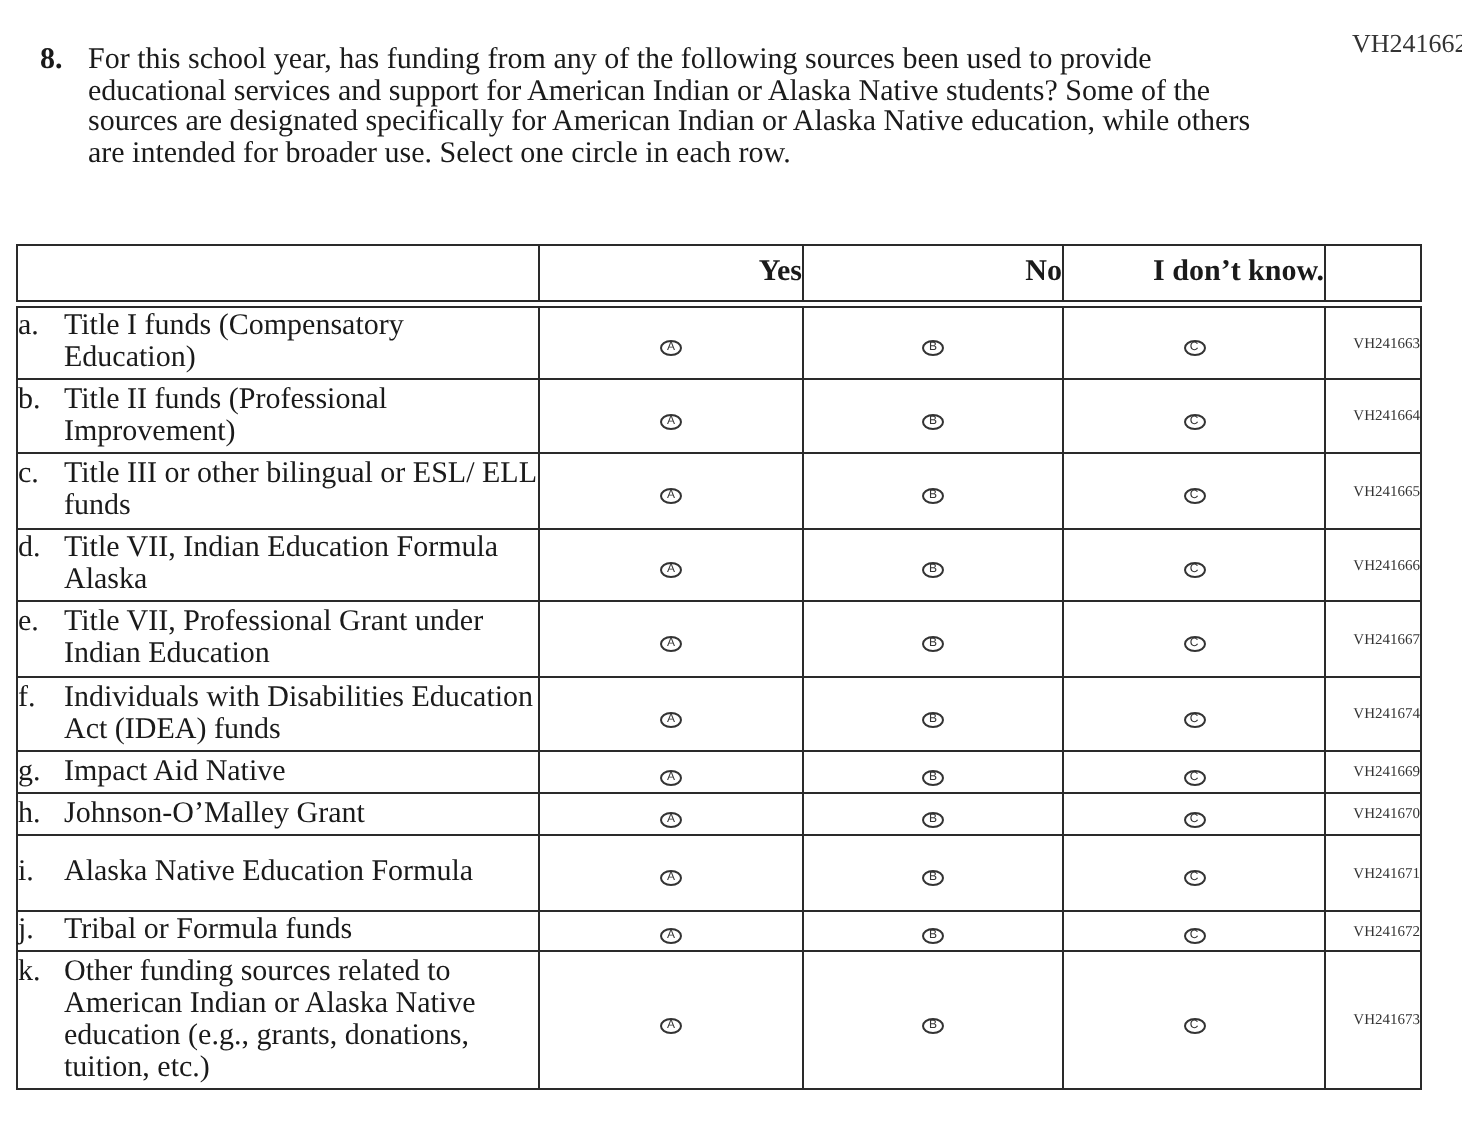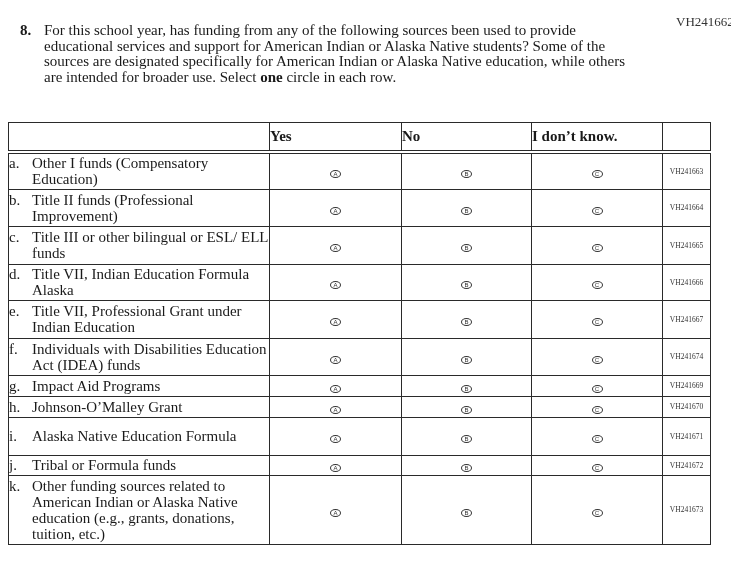--- a/index.html
+++ b/index.html
@@ -14,50 +14,50 @@
   .question {
     position: absolute; left: 20px; top: 23px; width: 610px;
     font-size: 15px; line-height: 15.6px;
   }
   .question .qnum {
     position: absolute; left: 0; top: 0; font-weight: bold;
   }
   .question .qtext {
     margin-left: 24px; display: block;
   }
-  .question b { font-weight: bold; }
+  .question b { font-weight: normal; }
 
   table.grid {
     position: absolute; left: 8px; top: 122px;
     border-collapse: collapse; table-layout: fixed;
     width: 702px;
   }
   table.grid td, table.grid th {
     border: 1.4px solid #2a2a2a; padding: 0;
   }
   table.grid th {
-    height: 27px; font-size: 15px; font-weight: bold; text-align: left;
+    height: 27px; font-size: 15px; font-weight: bold; text-align: right;
     border-bottom: 4px double #2a2a2a;
   }
   td.label-cell {
     font-size: 15px; line-height: 16px; padding: 0 4px 0 3px;
     vertical-align: middle;
   }
   .item-wrap { display: flex; }
   .item-letter { width: 23px; flex: 0 0 23px; }
   .item-text { flex: 1; }
   td.opt-cell { text-align: center; vertical-align: middle; }
   .bubble {
     display: inline-flex; align-items: center; justify-content: center;
     width: 11px; height: 8px; border: 1px solid #333; border-radius: 50%;
     font-family: "Liberation Sans", sans-serif; font-size: 6px; line-height: 1;
     color: #333; cursor: pointer; box-sizing: border-box;
   }
   td.var-cell {
-    font-size: 7.5px; text-align: center; vertical-align: middle; color: #333; margin-left: 37px;
+    font-size: 7.5px; text-align: right; vertical-align: middle; color: #333; margin-left: 37px;
   }
 </style>
 </head>
 <body>
 
 <div class="form-id">VH241662</div>
 
 <div class="question">
   <span class="qnum">8.</span>
   <span class="qtext"><span>For this school year, has funding from any of the following sources been used to provide educational services and support for American Indian or Alaska Native students? Some of the sources are designated specifically for American Indian or Alaska Native education, while others are intended for broader use. Select </span><b>one</b><span> circle in each row.</span></span>
@@ -78,21 +78,21 @@
       <th>No</th>
       <th>I don’t know.</th>
       <th></th>
     </tr>
   </thead>
   <tbody id="grid-body">
       <tr style="height: 37px;">
         <td class="label-cell">
           <div class="item-wrap">
             <span class="item-letter">a.</span>
-            <span class="item-text">Other I funds (Compensatory Education)</span>
+            <span class="item-text">Title I funds (Compensatory Education)</span>
           </div>
         </td>
         <td class="opt-cell"><span class="bubble">A</span></td>
         <td class="opt-cell"><span class="bubble">B</span></td>
         <td class="opt-cell"><span class="bubble">C</span></td>
         <td class="var-cell">VH241663</td>
       </tr>
       <tr style="height: 37px;">
         <td class="label-cell">
           <div class="item-wrap">
@@ -150,21 +150,21 @@
         </td>
         <td class="opt-cell"><span class="bubble">A</span></td>
         <td class="opt-cell"><span class="bubble">B</span></td>
         <td class="opt-cell"><span class="bubble">C</span></td>
         <td class="var-cell">VH241674</td>
       </tr>
       <tr style="height: 21px;">
         <td class="label-cell">
           <div class="item-wrap">
             <span class="item-letter">g.</span>
-            <span class="item-text">Impact Aid Programs</span>
+            <span class="item-text">Impact Aid Native</span>
           </div>
         </td>
         <td class="opt-cell"><span class="bubble">A</span></td>
         <td class="opt-cell"><span class="bubble">B</span></td>
         <td class="opt-cell"><span class="bubble">C</span></td>
         <td class="var-cell">VH241669</td>
       </tr>
       <tr style="height: 21px;">
         <td class="label-cell">
           <div class="item-wrap">

